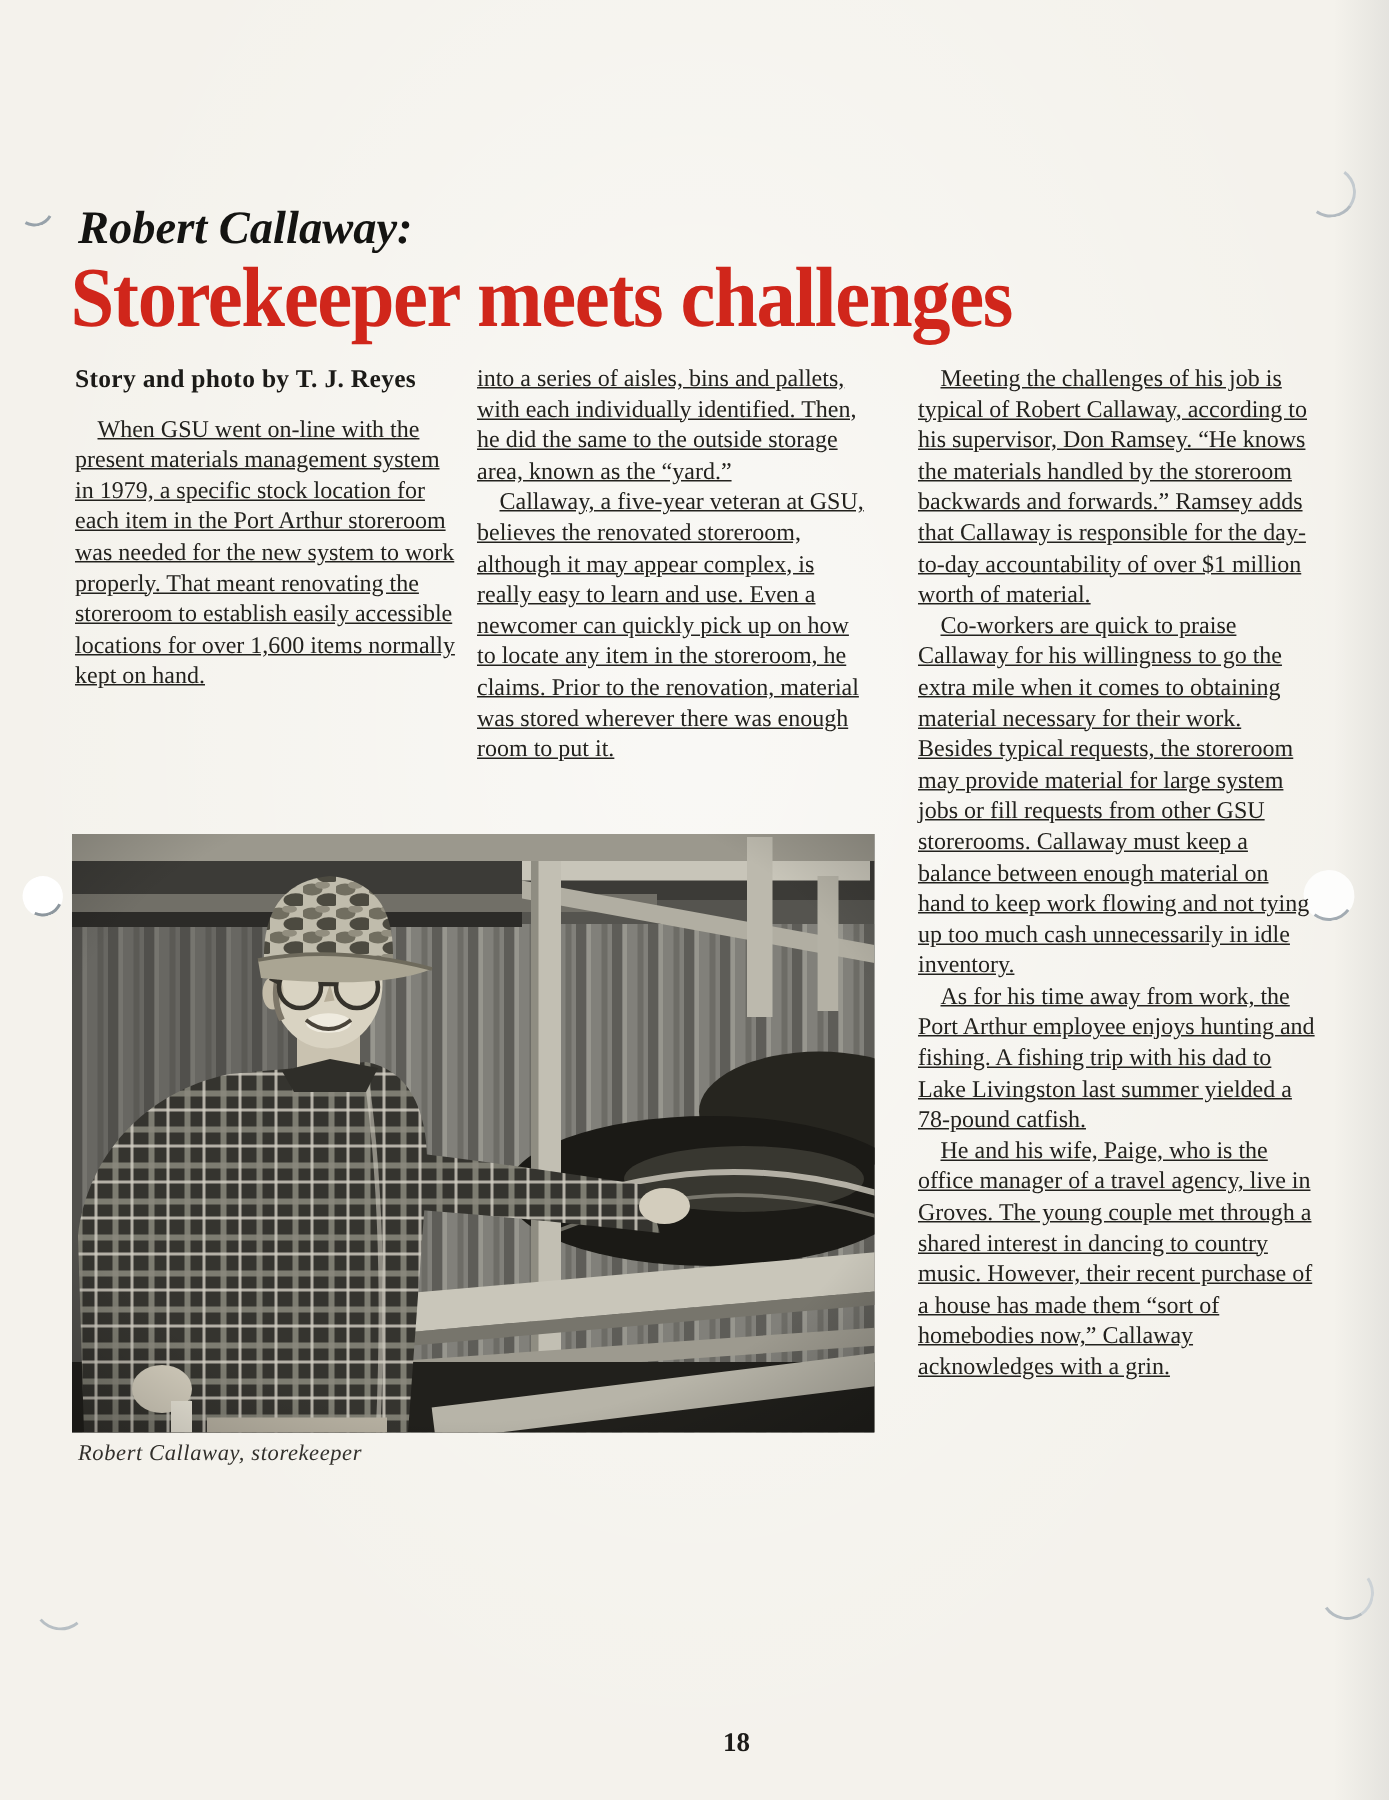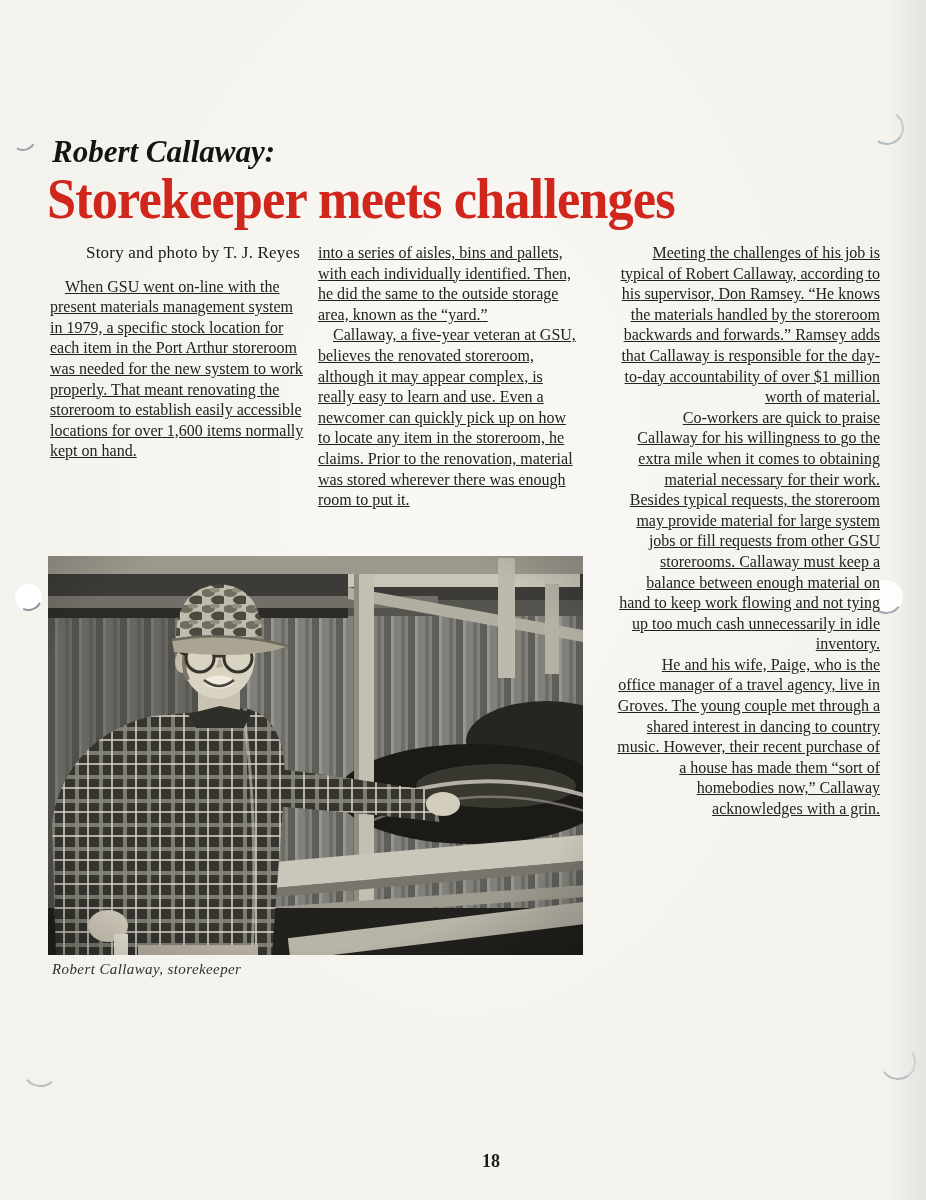--- a/index.html
+++ b/index.html
@@ -28,24 +28,24 @@
     transform:scaleX(0.92);transform-origin:left top;
     white-space:nowrap;
   }
   .col{
     position:absolute;top:243px;
     font-size:16px;line-height:20.6px;
     text-align:left;
   }
   .col1{left:50px;width:258px;}
   .col2{left:318px;width:260px;}
-  .col3{left:612px;width:268px;text-align:right;}
+  .col3{left:612px;width:268px;}
   .byline{
-    font-size:17px;font-weight:normal;color:#1c1b18;
-    margin-bottom:13px;letter-spacing:0.2px;margin-left:36px;
+    font-size:17px;font-weight:bold;color:#1c1b18;
+    margin-bottom:13px;letter-spacing:0.2px;
   }
   .col p{margin:0;text-decoration:underline;}
   .col p.indent{text-indent:15px;}
   .photo{
     position:absolute;left:48px;top:556px;margin:0;
     width:535px;height:399px;
     background:#55544f;
   }
   .photo svg{display:block;}
   .caption{
@@ -91,20 +91,21 @@
   </div>
 
   <div class="col col2">
     <p>into a series of aisles, bins and pallets, with each individually identified. Then, he did the same to the outside storage area, known as the “yard.”</p>
     <p class="indent">Callaway, a five-year veteran at GSU, believes the renovated storeroom, although it may appear complex, is really easy to learn and use. Even a newcomer can quickly pick up on how to locate any item in the storeroom, he claims. Prior to the renovation, material was stored wherever there was enough room to put it.</p>
   </div>
 
   <div class="col col3">
     <p class="indent">Meeting the challenges of his job is typical of Robert Callaway, according to his supervisor, Don Ramsey. “He knows the materials handled by the storeroom backwards and forwards.” Ramsey adds that Callaway is responsible for the day-to-day accountability of over $1 million worth of material.</p>
     <p class="indent">Co-workers are quick to praise Callaway for his willingness to go the extra mile when it comes to obtaining material necessary for their work. Besides typical requests, the storeroom may provide material for large system jobs or fill requests from other GSU storerooms. Callaway must keep a balance between enough material on hand to keep work flowing and not tying up too much cash unnecessarily in idle inventory.</p>
+    <p class="indent">As for his time away from work, the Port Arthur employee enjoys hunting and fishing. A fishing trip with his dad to Lake Livingston last summer yielded a 78-pound catfish.</p>
     <p class="indent">He and his wife, Paige, who is the office manager of a travel agency, live in Groves. The young couple met through a shared interest in dancing to country music. However, their recent purchase of a house has made them “sort of homebodies now,” Callaway acknowledges with a grin.</p>
   </div>
 
   <figure class="photo">
     <svg viewBox="0 0 535 399" width="535" height="399" preserveAspectRatio="none" role="img" aria-label="Black-and-white photo of Robert Callaway, wearing a camouflage cap, glasses and a plaid shirt, smiling and resting his hand on a coil of wire stored on storeroom shelving">
       <defs>
         <pattern id="corr" width="24" height="40" patternUnits="userSpaceOnUse">
           <rect width="24" height="40" fill="#81807a"></rect>
           <rect width="7" height="40" fill="#5e5d58"></rect>
           <rect x="7" width="3" height="40" fill="#97968e"></rect>

